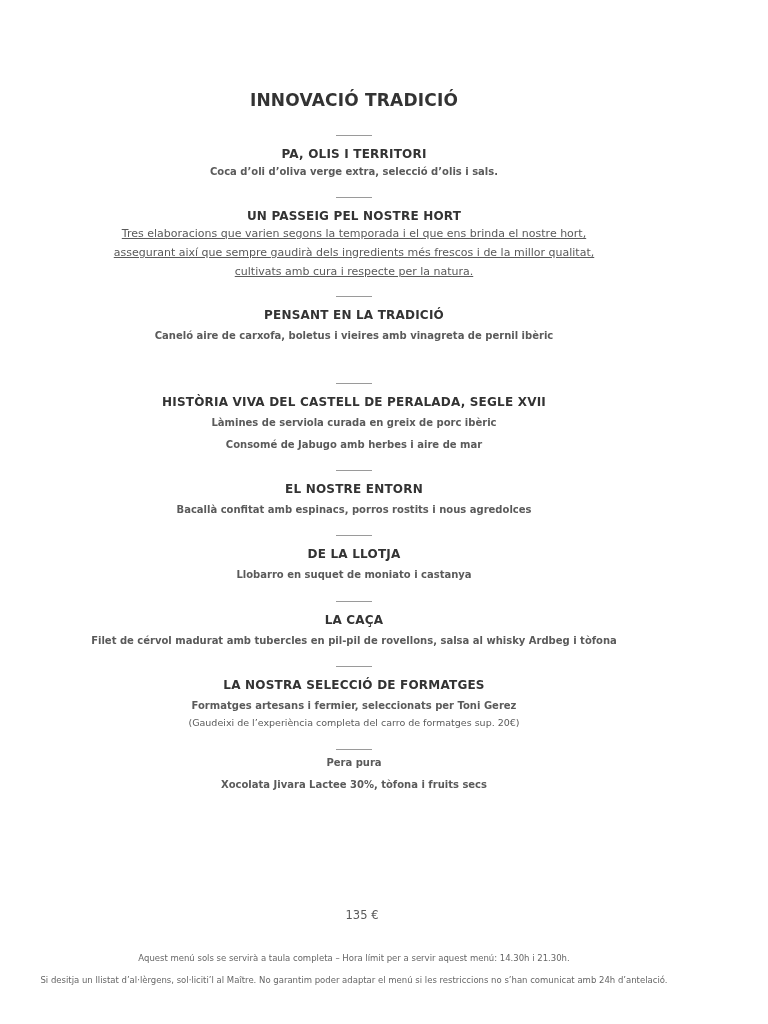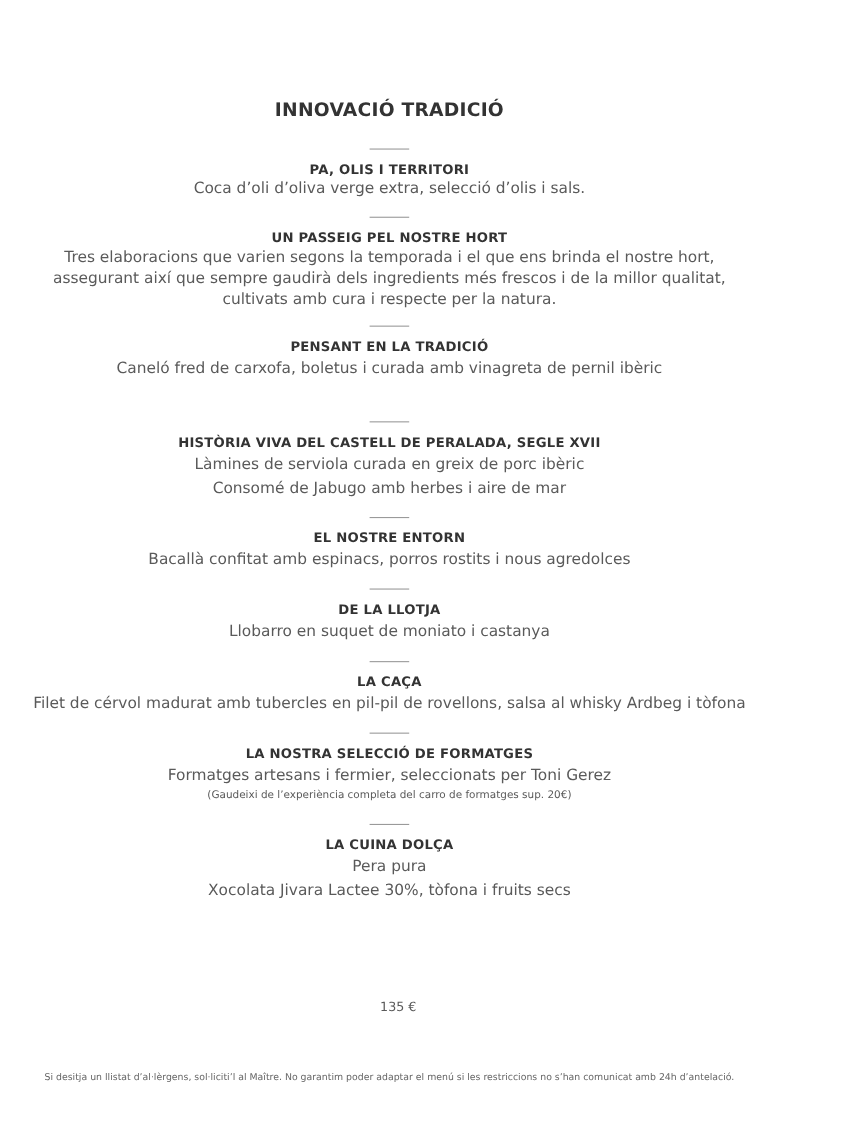--- a/index.html
+++ b/index.html
@@ -12,24 +12,24 @@
     position: absolute; left: 0; right: 0; top: 89px;
     font-size: 17px; font-weight: bold; color: #333; letter-spacing: 0.2px;
   }
   .section { position: absolute; left: 0; right: 0; }
   .divider { width: 36px; height: 1px; background: #9a9a9a; margin: 0 auto; }
   .sec-title {
     font-size: 12px; font-weight: bold; color: #333; letter-spacing: 0.2px;
     margin-top: 10px; line-height: 16px;
   }
   .item {
-    font-size: 14px; color: #5a5a5a; line-height: 19px; white-space: nowrap;
+    font-size: 10px; color: #5a5a5a; line-height: 19px; white-space: nowrap; font-weight: bold;
   }
   .item.first { margin-top: 3px; }
-  .desc { font-size: 14px; color: #5a5a5a; line-height: 18px; margin-top: 1px; }
+  .desc { font-size: 11px; color: #5a5a5a; line-height: 18px; margin-top: 1px; text-decoration: underline; }
   .note { font-size: 9.5px; color: #5a5a5a; line-height: 16px; }
   .price { position: absolute; left: 0; right: 0; top: 907px; font-size: 11.5px; color: #5a5a5a; padding-left: 16px; }
   .footer { position: absolute; left: 0; right: 0; font-size: 8.5px; color: #666; white-space: nowrap; }
 </style>
 </head>
 <body>
 
 <div class="page">
   <div class="title">INNOVACIÓ TRADICIÓ</div>
 
@@ -43,21 +43,21 @@
     <div class="divider"></div>
     <div class="sec-title">UN PASSEIG PEL NOSTRE HORT</div>
     <div class="desc">Tres elaboracions que varien segons la temporada i el que ens brinda el nostre hort,</div>
     <div class="desc">assegurant així que sempre gaudirà dels ingredients més frescos i de la millor qualitat,</div>
     <div class="desc">cultivats amb cura i respecte per la natura.</div>
   </div>
 
   <div class="section" style="top:295px">
     <div class="divider"></div>
     <div class="sec-title">PENSANT EN LA TRADICIÓ</div>
-    <div class="item first">Caneló fred de carxofa, boletus i curada amb vinagreta de pernil ibèric</div>
+    <div class="item first">Caneló aire de carxofa, boletus i vieires amb vinagreta de pernil ibèric</div>
   </div>
 
   <div class="section" style="top:382px">
     <div class="divider"></div>
     <div class="sec-title">HISTÒRIA VIVA DEL CASTELL DE PERALADA, SEGLE XVII</div>
     <div class="item first">Làmines de serviola curada en greix de porc ibèric</div>
     <div class="item first">Consomé de Jabugo amb herbes i aire de mar</div>
   </div>
 
   <div class="section" style="top:469px">
@@ -80,22 +80,22 @@
 
   <div class="section" style="top:665px">
     <div class="divider"></div>
     <div class="sec-title">LA NOSTRA SELECCIÓ DE FORMATGES</div>
     <div class="item first">Formatges artesans i fermier, seleccionats per Toni Gerez</div>
     <div class="note">(Gaudeixi de l’experiència completa del carro de formatges sup. 20€)</div>
   </div>
 
   <div class="section" style="top:748px">
     <div class="divider"></div>
-    <div class="sec-title">LA CUINA DOLÇA</div>
     <div class="item first">Pera pura</div>
     <div class="item first">Xocolata Jivara Lactee 30%, tòfona i fruits secs</div>
   </div>
 
 
   <div class="price">135 €</div>
 
+  <div class="footer" style="top:952px">Aquest menú sols se servirà a taula completa – Hora límit per a servir aquest menú: 14.30h i 21.30h.</div>
   <div class="footer" style="top:974px">Si desitja un llistat d’al·lèrgens, sol·liciti’l al Maître. No garantim poder adaptar el menú si les restriccions no s’han comunicat amb 24h d’antelació.</div>
 </div>
 
 </body></html>

